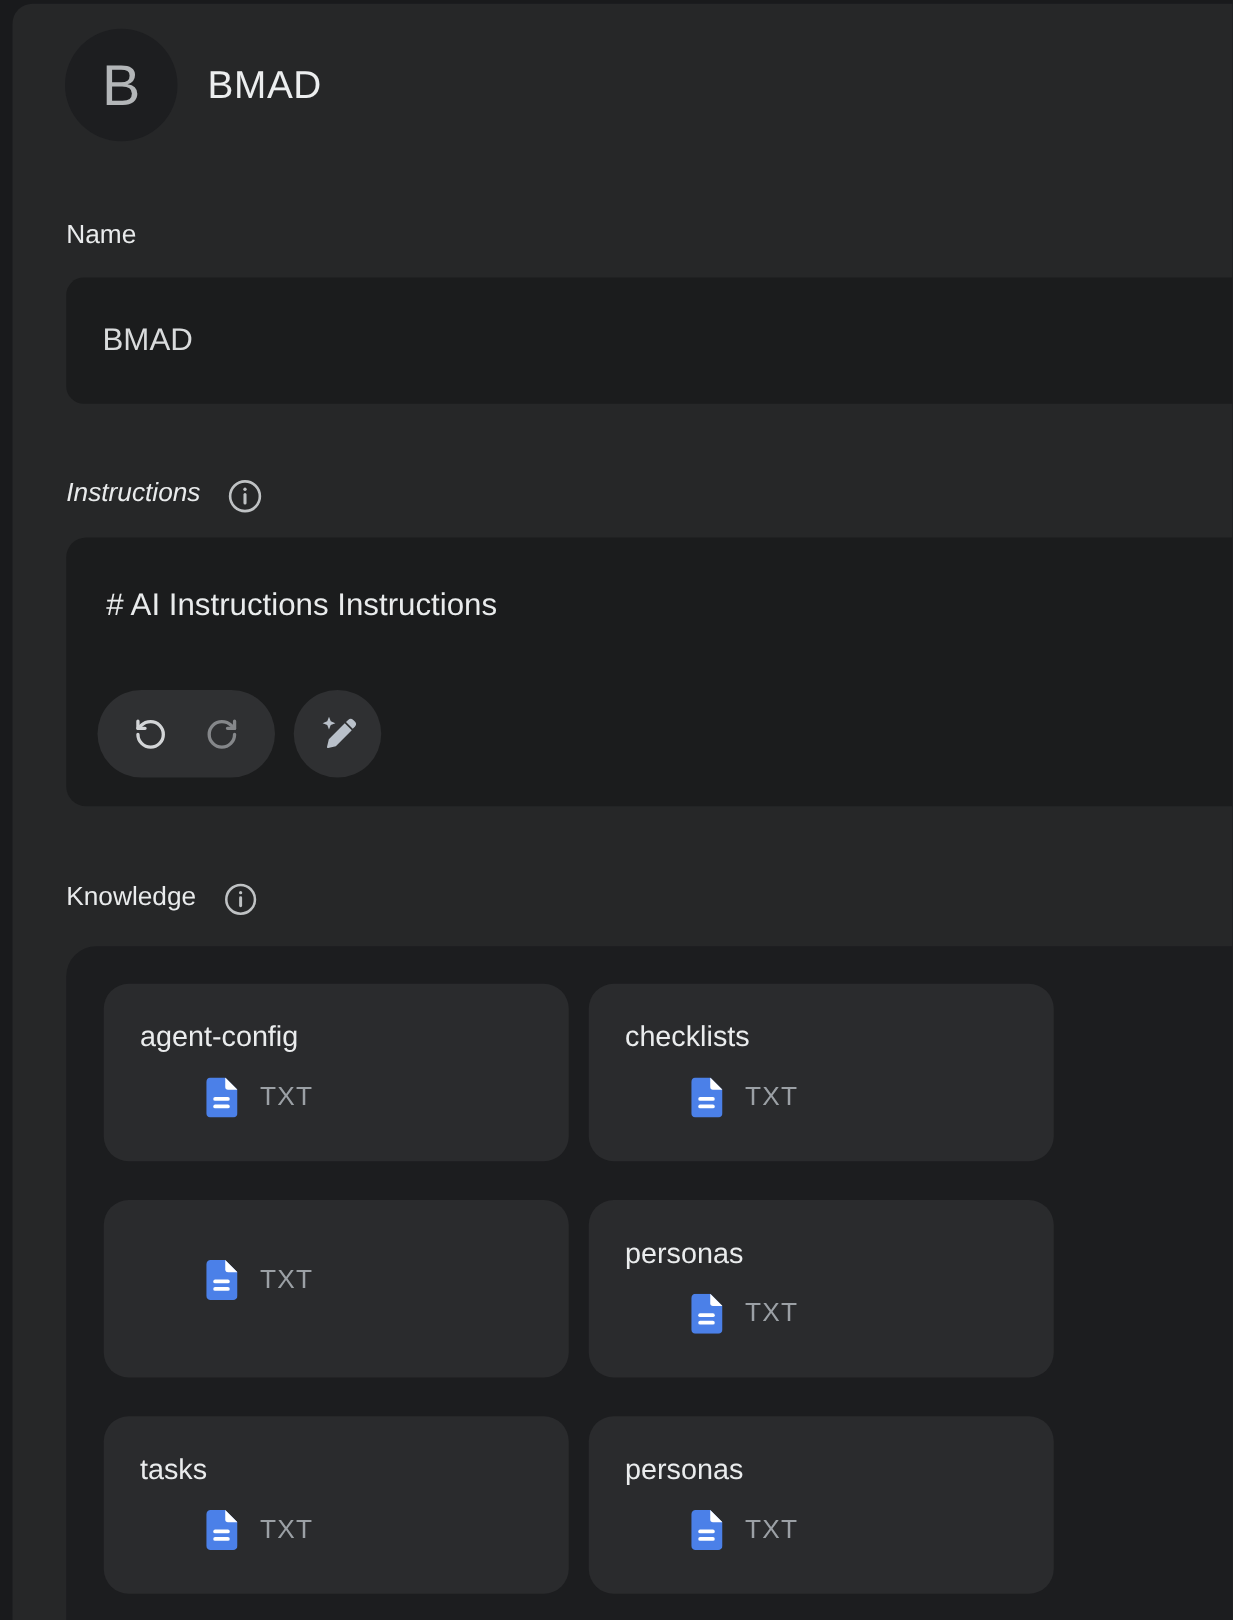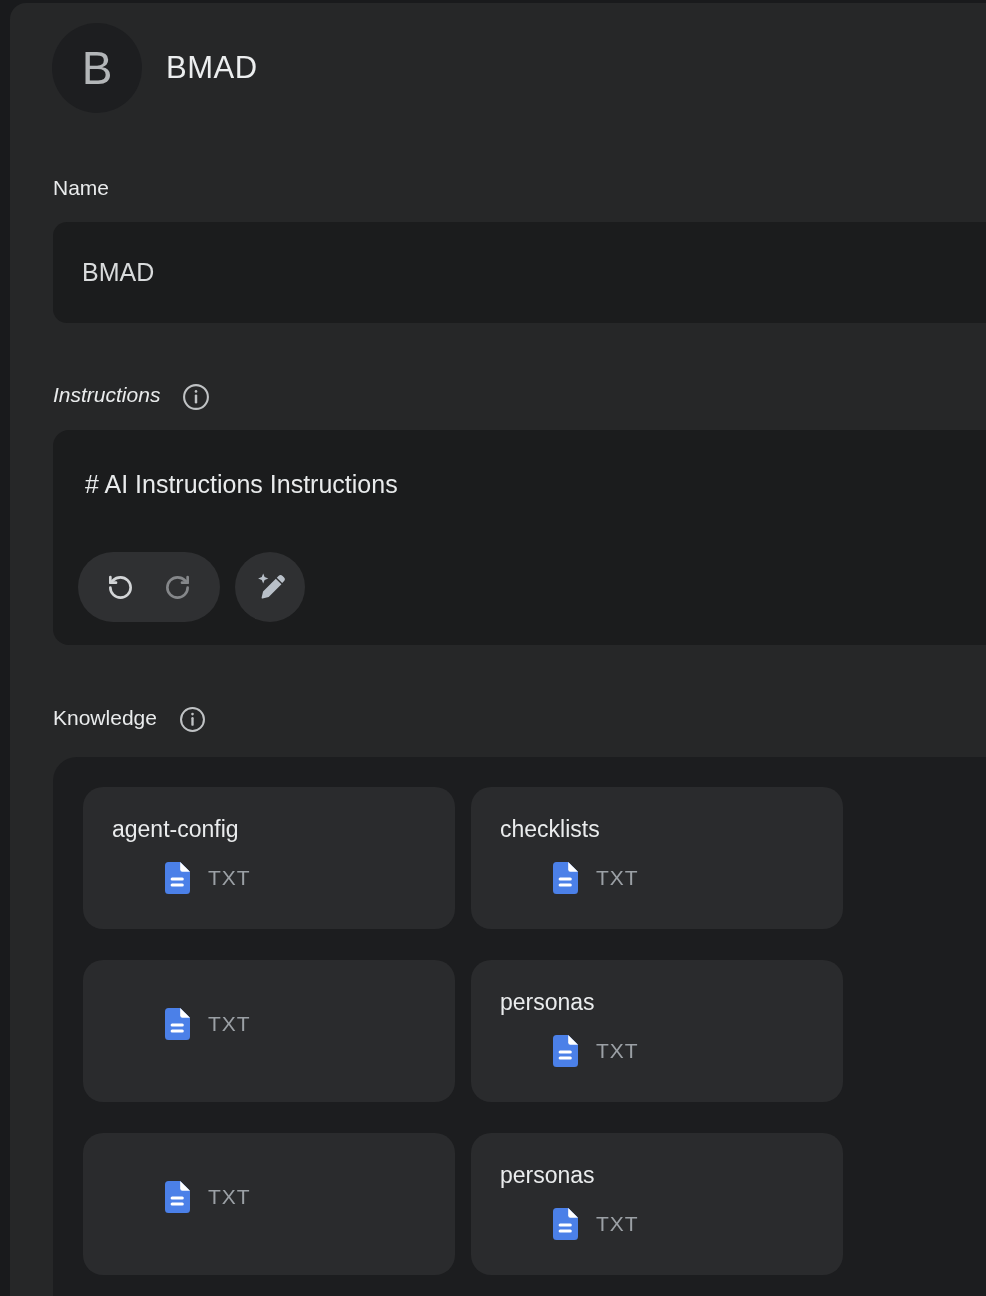--- a/index.html
+++ b/index.html
@@ -167,20 +167,21 @@
             <path d="M3.5 0 H15.2 L25 9.8 V28.5 A3.5 3.5 0 0 1 21.5 32 H3.5 A3.5 3.5 0 0 1 0 28.5 V3.5 A3.5 3.5 0 0 1 3.5 0 Z" fill="#4b80e8"></path>
             <path d="M15.2 0 L25 9.8 H17.4 A2.2 2.2 0 0 1 15.2 7.6 Z" fill="#ffffff"></path>
             <rect x="5.6" y="15.6" width="13.2" height="3" rx="1.5" fill="#ffffff"></rect>
             <rect x="5.6" y="21.6" width="13.2" height="3" rx="1.5" fill="#ffffff"></rect>
           </svg>
           <span class="file-type">TXT</span>
         </div>
       </div>
 
       <div class="file-card">
+        <div class="file-card-title">tasks</div>
         <div class="file-row">
           <svg class="doc-icon" viewBox="0 0 25 32">
             <path d="M3.5 0 H15.2 L25 9.8 V28.5 A3.5 3.5 0 0 1 21.5 32 H3.5 A3.5 3.5 0 0 1 0 28.5 V3.5 A3.5 3.5 0 0 1 3.5 0 Z" fill="#4b80e8"></path>
             <path d="M15.2 0 L25 9.8 H17.4 A2.2 2.2 0 0 1 15.2 7.6 Z" fill="#ffffff"></path>
             <rect x="5.6" y="15.6" width="13.2" height="3" rx="1.5" fill="#ffffff"></rect>
             <rect x="5.6" y="21.6" width="13.2" height="3" rx="1.5" fill="#ffffff"></rect>
           </svg>
           <span class="file-type">TXT</span>
         </div>
       </div>

